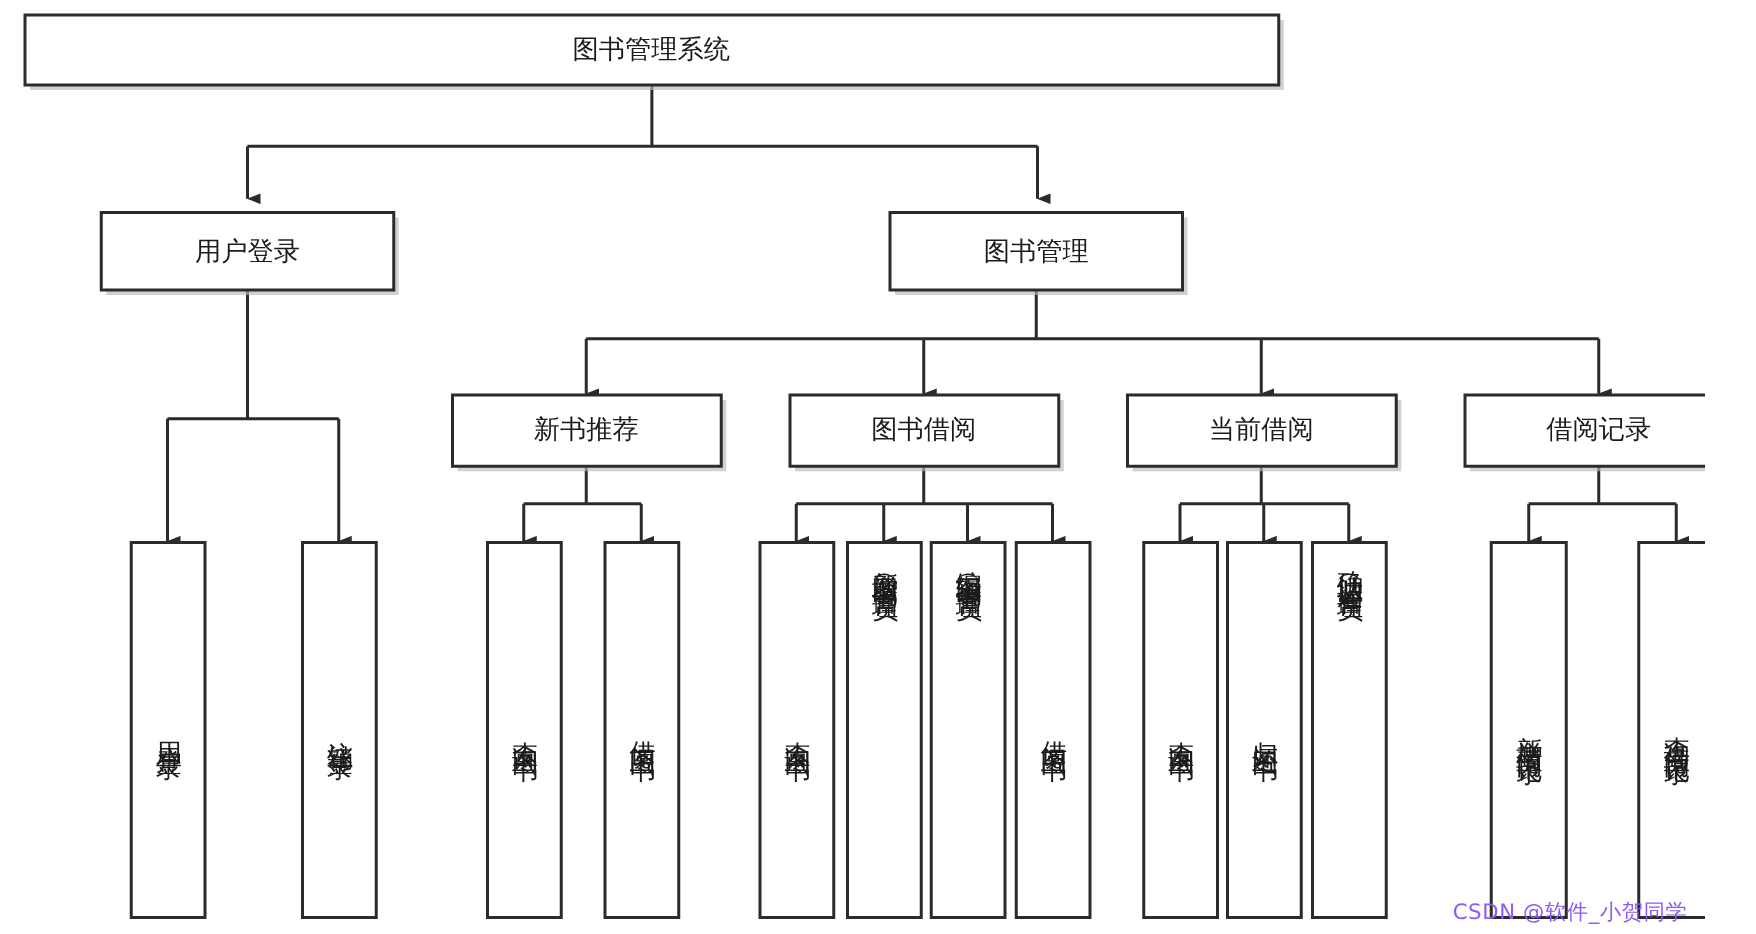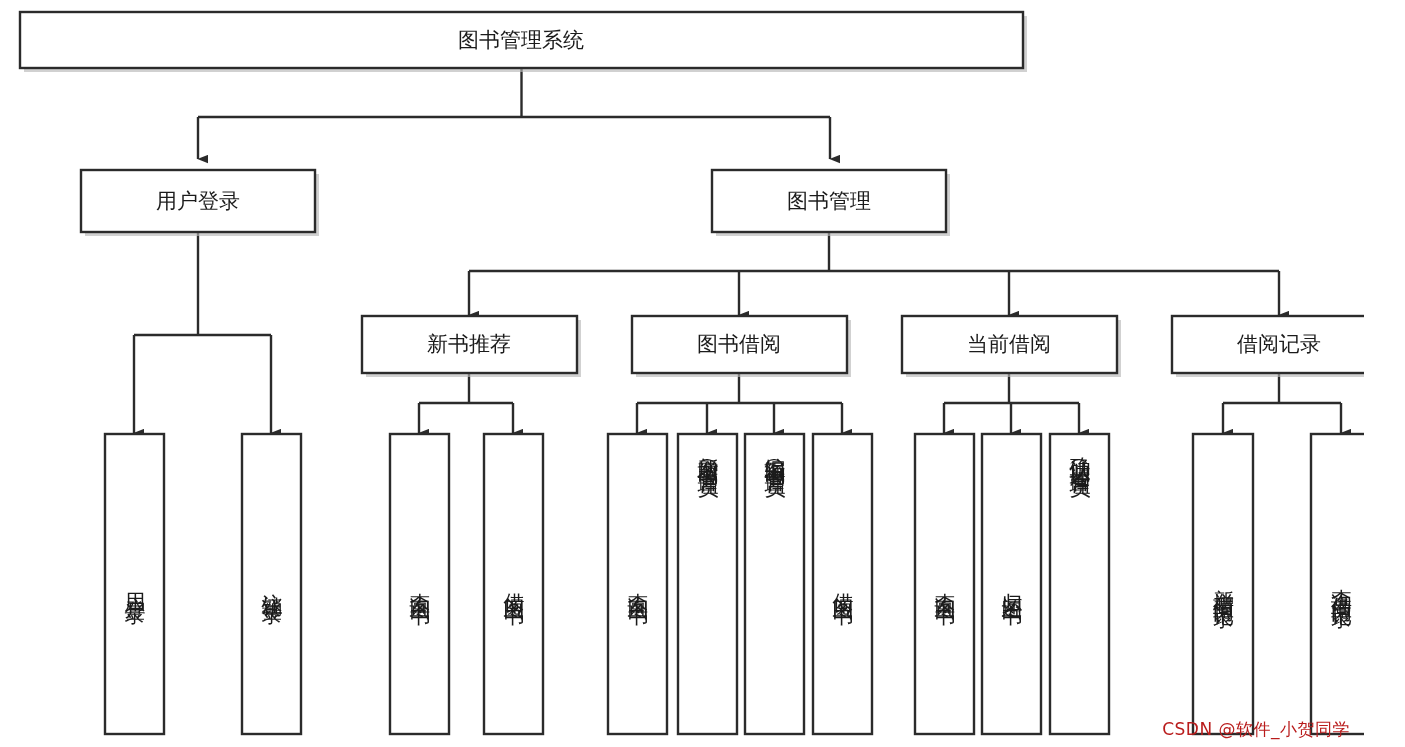--- a/index.html
+++ b/index.html
@@ -47,21 +47,21 @@
     font-size: 21px;
     text-anchor: middle;
     dominant-baseline: middle;
   }
   .watermark {
     position: absolute;
     right: 14px;
     bottom: 6px;
     font-family: "DejaVu Sans", "Liberation Sans", sans-serif;
     font-size: 17px;
-    color: #b91c1c;
+    color: #8b5cf6;
     white-space: nowrap;
     letter-spacing: 0.5px;
     user-select: none;
   }
 </style>
 </head>
 <body>
 
 <div id="diagram-root">
 

